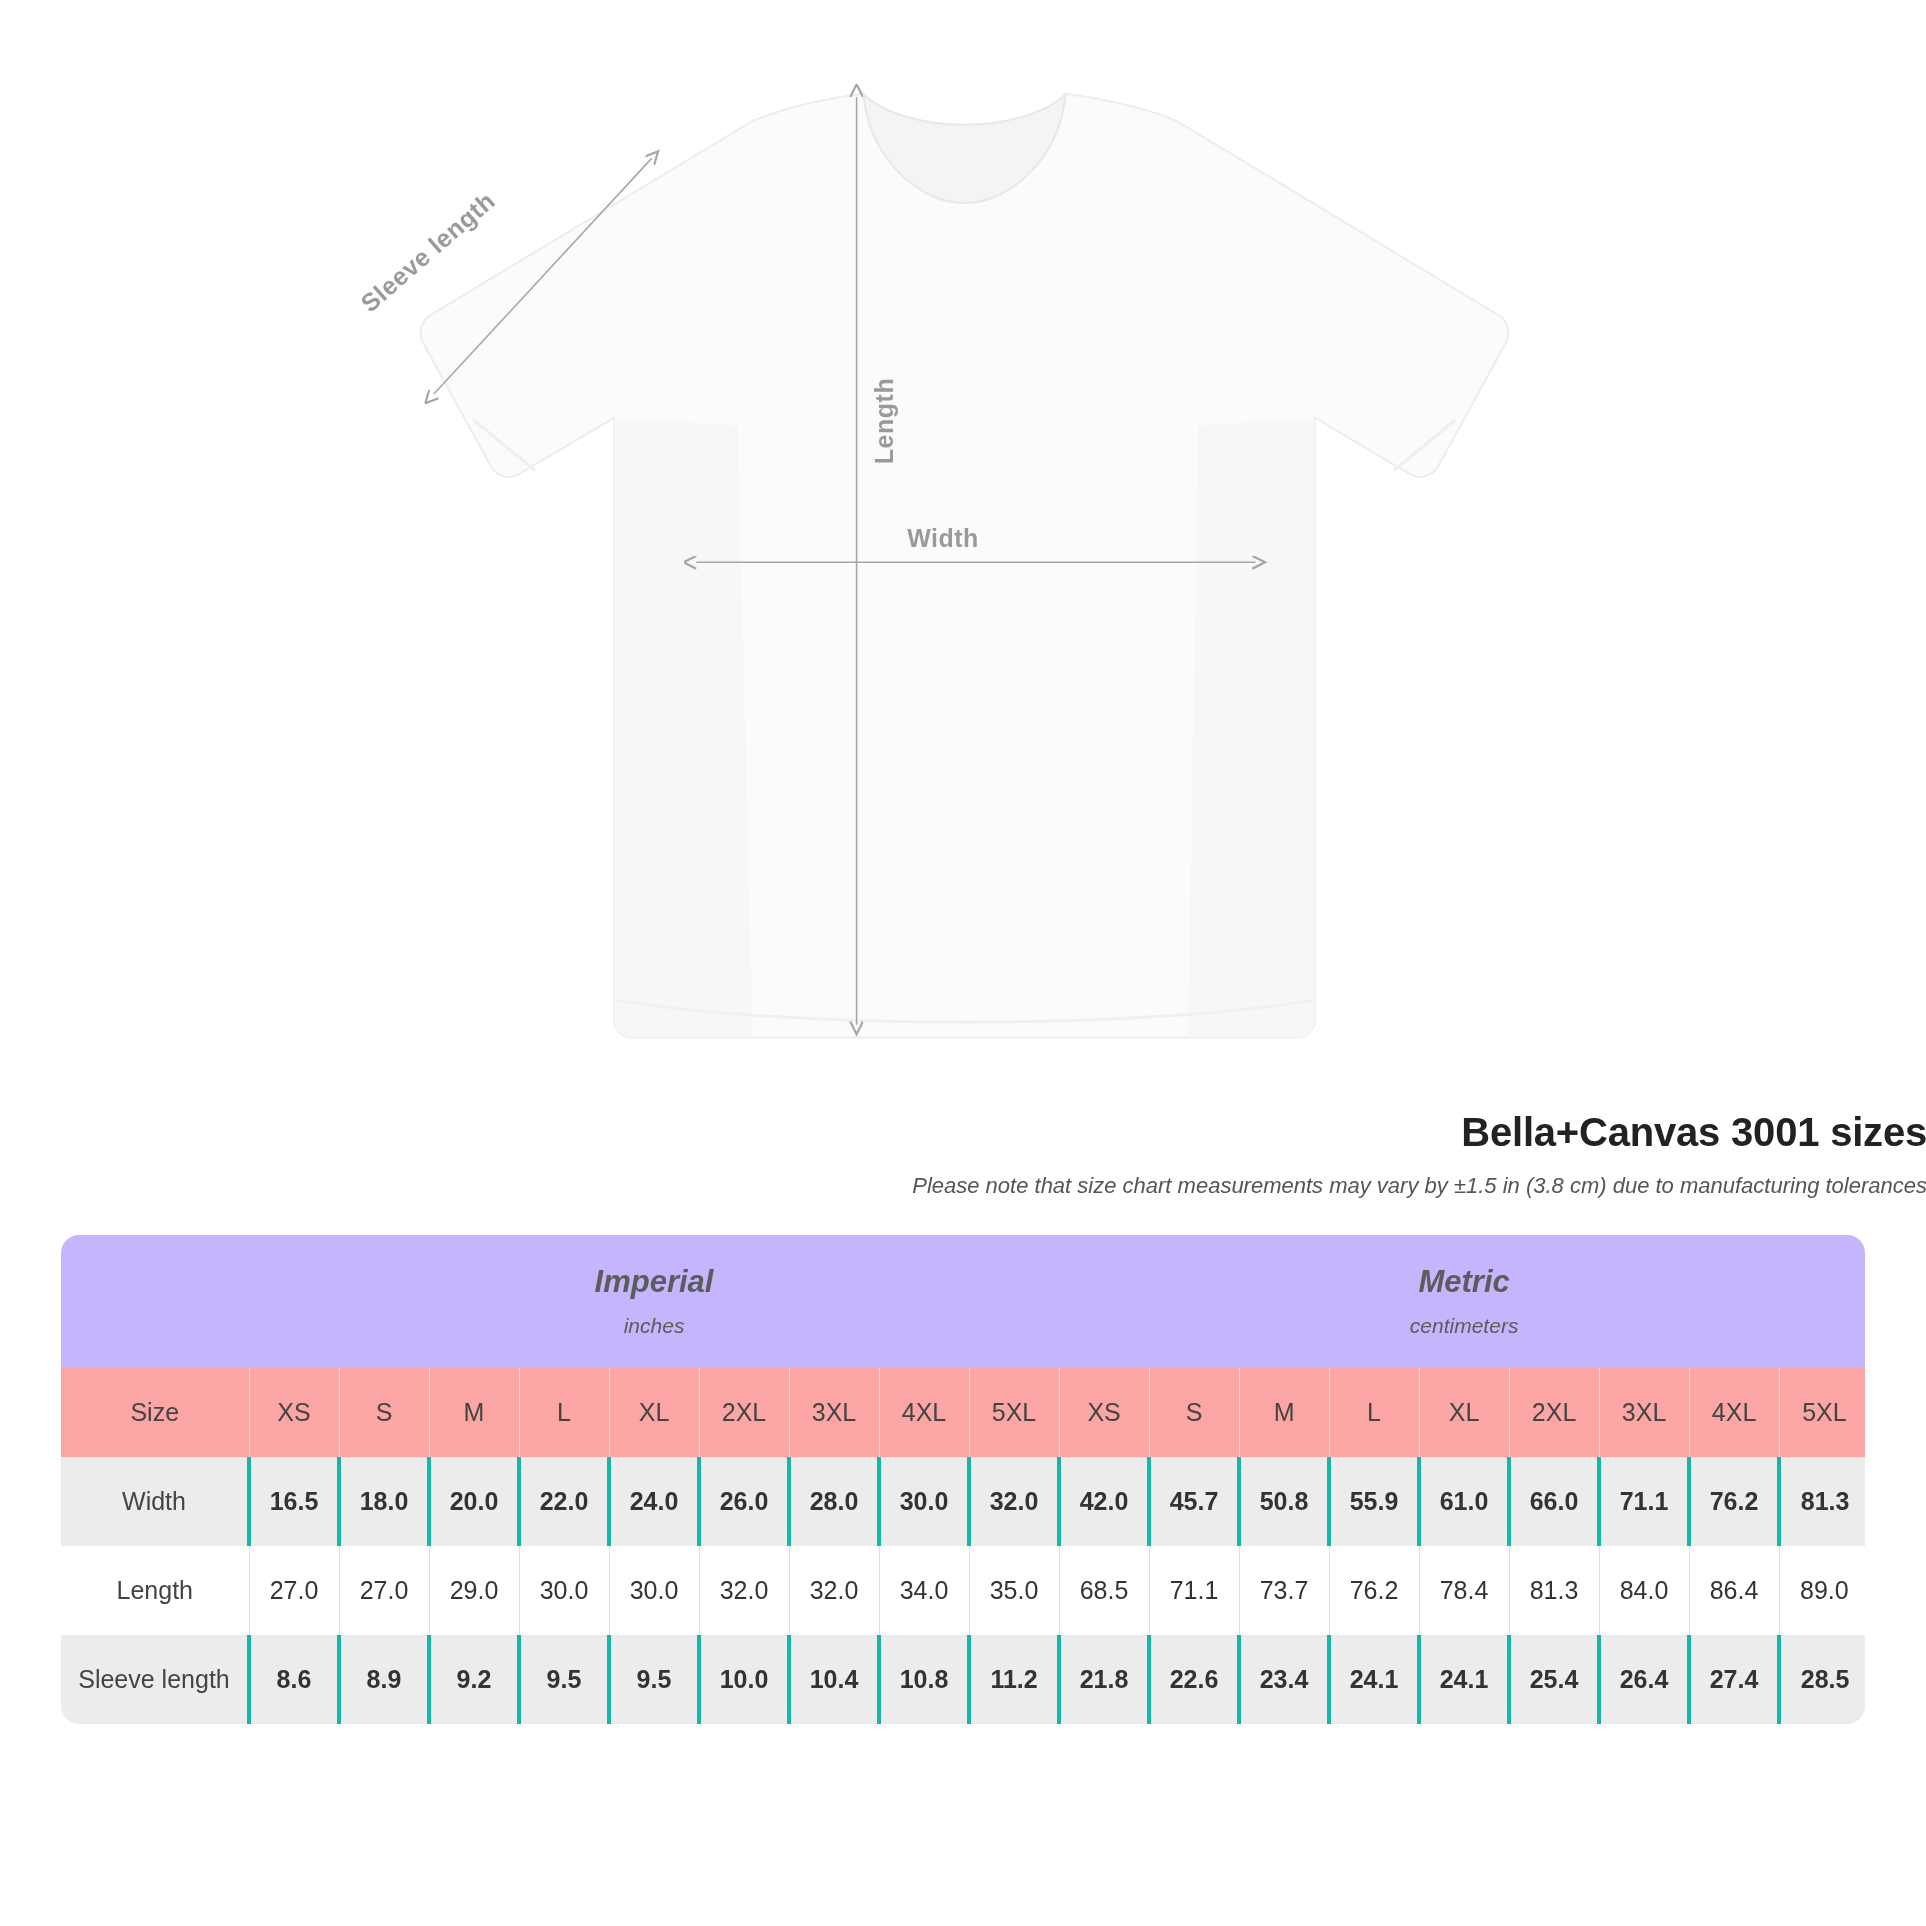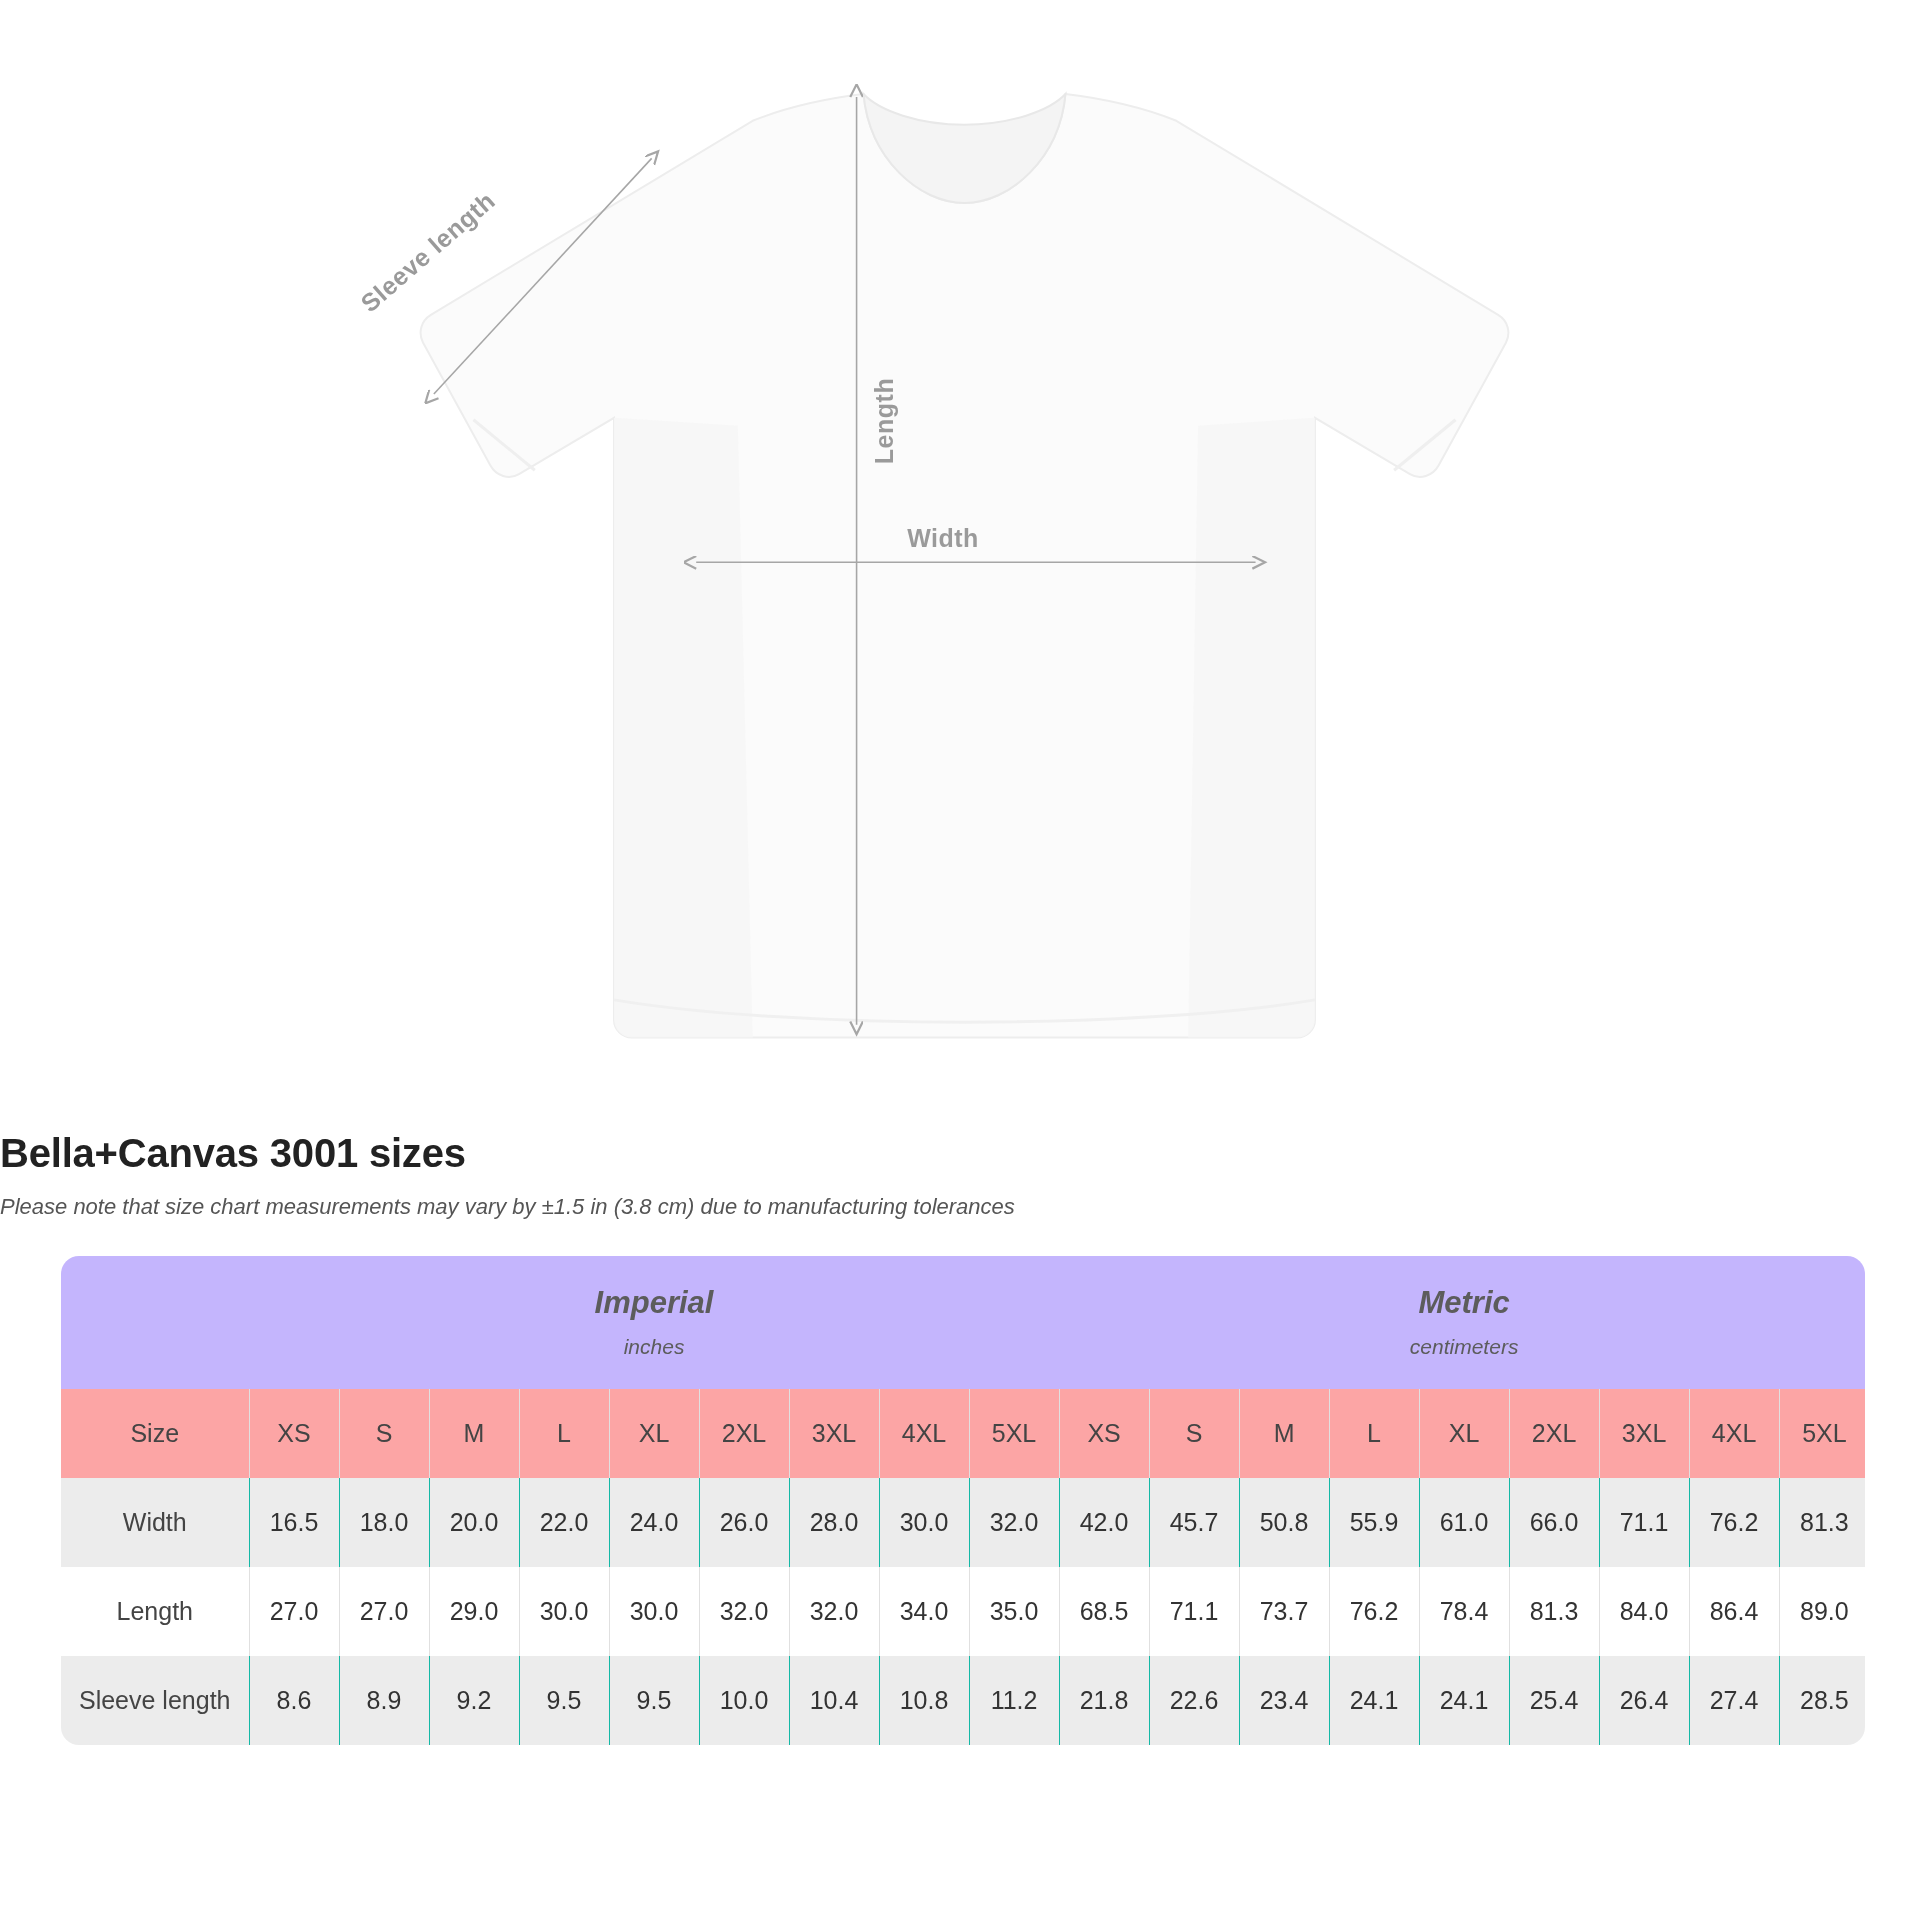--- a/index.html
+++ b/index.html
@@ -50,22 +50,22 @@
     transform: translate(-50%, -50%) rotate(-90deg);
   }
   .label-width {
     left: 943px;
     top: 538px;
     transform: translate(-50%, -50%);
   }
 
   
   .title-block {
-    text-align: left;
-    margin-top: 42px;
+    text-align: right;
+    margin-top: 21px;
   }
   .chart-title {
     font-size: 40px;
     font-weight: bold;
     color: #222222;
     letter-spacing: -0.2px;
   }
   .chart-note {
     margin-top: 18px;
     font-size: 22px;
@@ -129,21 +129,21 @@
     color: #444444;
     font-size: 25px;
     width: 188px;
   }
   td.cell {
     border-left: 1px solid #e2e2e2;
   }
   .size-row td.cell, .data-row td.cell {
     border-left: 1px solid #e0e0e0;
   }
-  .data-row.shade td.cell { border-left: 1px solid #14b8a6; }
+  .data-row.shade td.cell { border-left: 4px solid #14b8a6; font-weight: bold; }
 </style>
 </head>
 <body>
 
 <div class="page">
 
   <div class="illustration">
     <svg class="shirt-svg" width="1927" height="1089" viewBox="0 0 1946 1100">
 
       <g>

